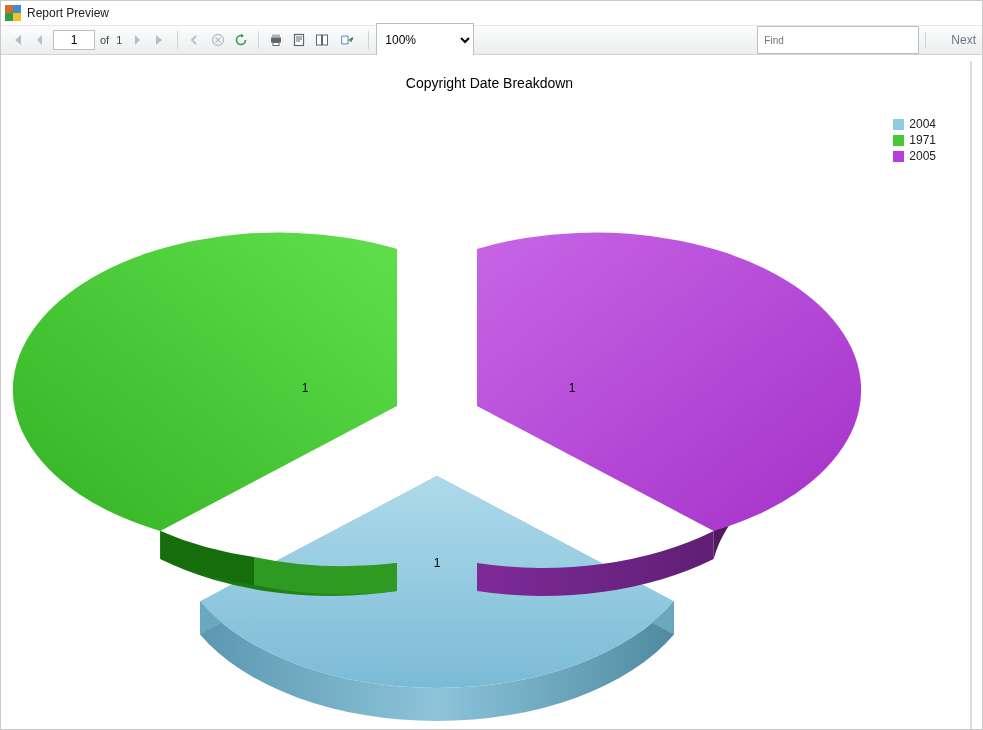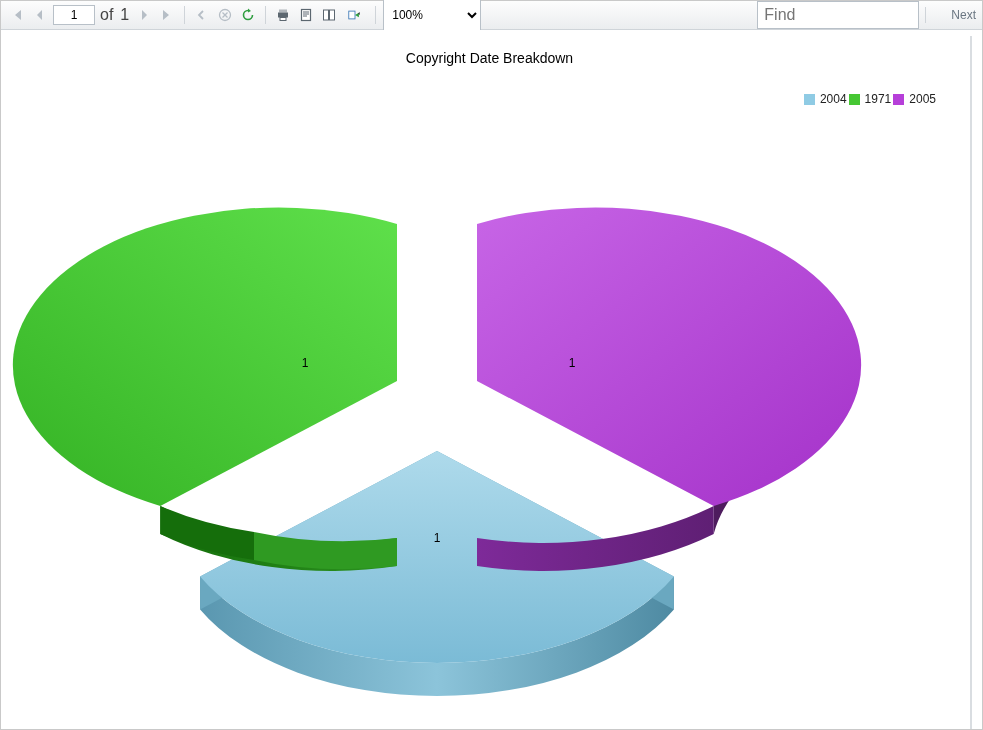--- a/index.html
+++ b/index.html
@@ -12,44 +12,48 @@
       linear-gradient(#2d9f47,#2d9f47) 0 8px/8px 8px no-repeat,
       linear-gradient(#f3c22b,#f3c22b) 8px 8px/8px 8px no-repeat;}
   .titlebar-text{font-size:12px;}
   
   .toolbar{height:28px;background:linear-gradient(#fdfdfd,#ebedef);border-bottom:1px solid #cfd4d9;display:flex;align-items:center;padding:0 6px;gap:3px;}
   .tb-btn{width:20px;height:20px;display:inline-flex;align-items:center;justify-content:center;color:#5a6a7a;border-radius:2px;cursor:pointer;}
   .tb-btn.disabled{color:#b6bec6;cursor:default;}
   .tb-btn svg{width:14px;height:14px;display:block;}
   .tb-sep{width:1px;height:18px;background:#cfd4d9;margin:0 4px;}
   .page-input{width:36px;height:18px;border:1px solid #b8c0c8;background:#fff;text-align:center;font-size:12px;padding:0 2px;}
-  .of-label{font-size:16px;color:#444;margin:0 2px;}
+  .of-label{font-size:11px;color:#444;margin:0 2px;}
   .zoom-select{width:98px;height:35px;border:1px solid #b8c0c8;background:#fff;font-size:12px;padding:0 4px;}
   .find-box{margin-left:auto;display:flex;align-items:center;gap:0;}
-  .find-input{width:148px;height:18px;border:1px solid #b8c0c8;background:#fff;font-size:16px;padding:4px 6px;color:#8a98a6;}
+  .find-input{width:148px;height:18px;border:1px solid #b8c0c8;background:#fff;font-size:10px;padding:4px 6px;color:#8a98a6;}
   .find-sep{width:1px;height:16px;background:#cfd4d9;margin:0 6px;}
   .find-next{font-size:12px;color:#6a7682;cursor:pointer;margin-left:19px;}
   
   .surface{flex:1;background:#fff;overflow:hidden;position:relative;}
   .paper{position:absolute;left:8px;right:12px;top:6px;bottom:-30px;background:#fff;box-shadow:2px 0 0 #d9dde1;}
   .chart-title{text-align:center;font-weight:400;font-size:14px;color:#000;margin-top:14px;}
   
-  .legend{position:absolute;top:56px;right:34px;display:flex;flex-direction:row;gap:2px;}
+  .legend{position:absolute;top:56px;right:34px;display:flex;flex-direction:column;gap:2px;}
   .legend-row{display:flex;align-items:center;gap:5px;font-size:12px;}
   .swatch{width:11px;height:11px;}
   
   .pie-wrap{position:absolute;left:115px;top:90px;width:720px;height:610px;}
   .pie-wrap svg{width:100%;height:100%;overflow:visible;}
   .slice-label{font-size:12px;fill:#000;}
 </style>
 </head>
 <body>
 
 <div class="window">
 
+  <div class="titlebar">
+    <span class="app-icon"></span>
+    <span class="titlebar-text">Report Preview</span>
+  </div>
 
   <div class="toolbar">
     <span class="tb-btn disabled">
       <svg viewBox="0 0 14 14">
           <path d="M3 2v10M11 2L5 7l6 5z" fill="currentColor"></path>
         </svg>
     </span>
     <span class="tb-btn disabled">
       <svg viewBox="0 0 14 14">
           <path d="M9 2L4 7l5 5z" fill="currentColor"></path>

